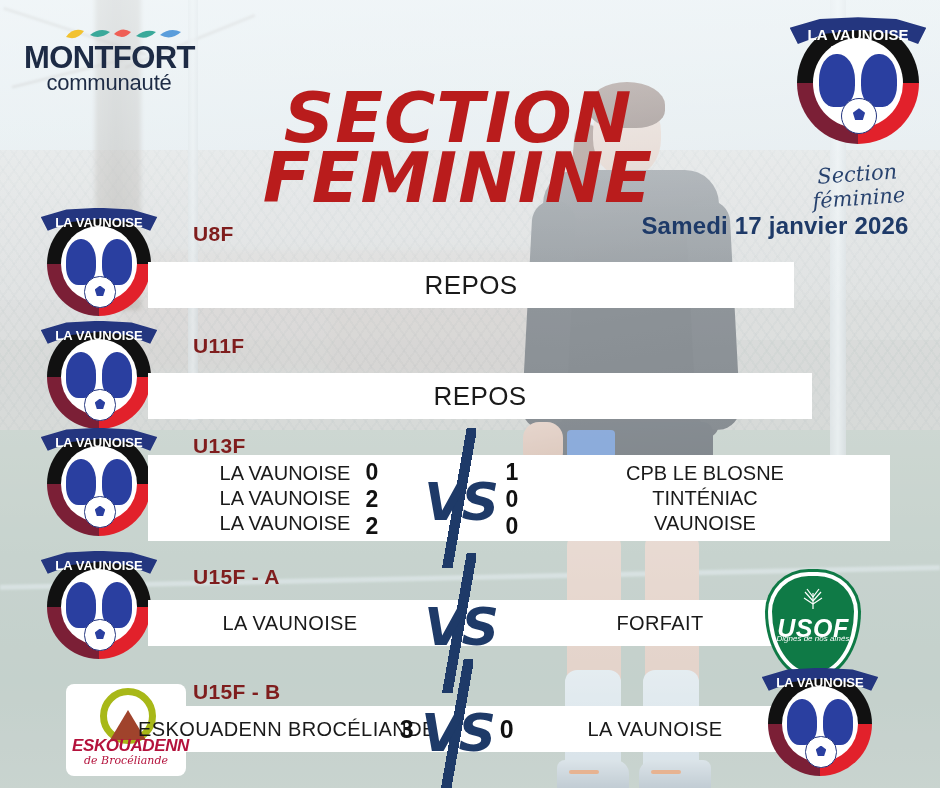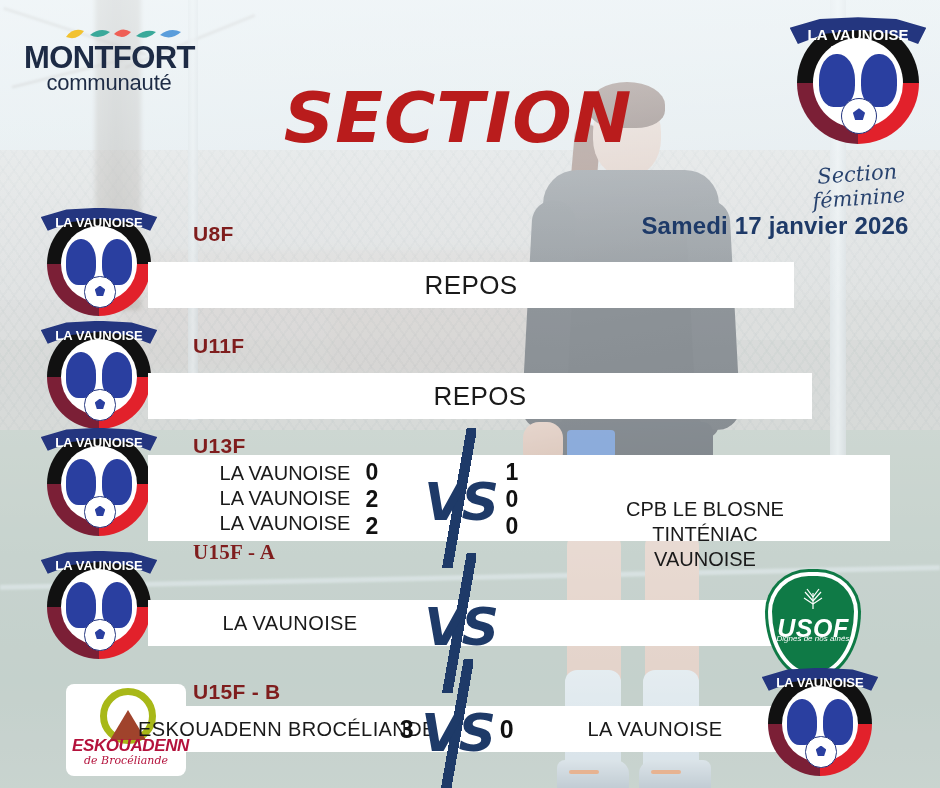--- a/index.html
+++ b/index.html
@@ -232,20 +232,21 @@
       <path d="M50 8 Q58 0 67 6 Q59 15 50 8 Z" fill="#ef5f55"></path>
       <path d="M72 10 Q82 2 92 6 Q82 15 72 10 Z" fill="#3aa99a"></path>
       <path d="M96 9 Q106 1 117 6 Q107 15 96 9 Z" fill="#5a9ddb"></path>
     </svg>
     <div class="mc-title">MONTFORT</div>
     <div class="mc-sub">communauté</div>
   </div>
 
   <div class="t2">
     <span>SECTION</span>
+    <span>FEMININE</span>
   </div>
   <div class="date">Samedi 17 janvier 2026</div>
 
   <div class="crest" style="position:absolute;left:797px;top:22px;width:122px;height:122px;">
     <div class="ring"></div>
     <div class="inner" style="inset:13%;"></div>
     <div class="heads">
       <div class="head" style="left:0;"></div>
       <div class="head" style="right:0;"></div>
     </div>
@@ -320,47 +321,48 @@
   <div style="position:absolute;left:352px;top:459px;width:40px;text-align:center;font-size:23px;font-weight:700;line-height:27px;color:#111;">
     <div>0</div>
     <div>2</div>
     <div>2</div>
   </div>
   <div style="position:absolute;left:492px;top:459px;width:40px;text-align:center;font-size:23px;font-weight:700;line-height:27px;color:#111;">
     <div>1</div>
     <div>0</div>
     <div>0</div>
   </div>
-  <div style="position:absolute;left:560px;top:461px;width:290px;text-align:center;font-size:20px;line-height:25px;color:#1a1a1a;margin-top:36px;">
+  <div style="position:absolute;left:560px;top:461px;width:290px;text-align:center;font-size:20px;line-height:25px;color:#1a1a1a;">
     <div>CPB LE BLOSNE</div>
     <div>TINTÉNIAC</div>
     <div>VAUNOISE</div>
   </div>
   <div class="vs" style="left:400px;top:428px;height:140px;">
     <div class="bolt2"></div>
     <div class="txt">VS</div>
   </div>
 
-  <div class="cat" style="left:193px;top:540px;font-family:Liberation Serif, serif;">U15F - A</div>
+  <div class="cat" style="left:193px;top:565px;">U15F - A</div>
   <div class="crest" style="position:absolute;left:47px;top:555px;width:104px;height:104px;">
     <div class="ring"></div>
     <div class="inner" style="inset:13%;"></div>
     <div class="heads">
       <div class="head" style="left:0;"></div>
       <div class="head" style="right:0;"></div>
     </div>
     <div class="ball">
       <i style="left:32%;top:28%;width:36%;height:36%;clip-path:polygon(50% 0,100% 38%,80% 100%,20% 100%,0 38%);"></i>
     </div>
     <div class="banner"></div>
     <div class="bantxt" style="font-size:13px;">LA VAUNOISE</div>
     <div class="bantxt" style="top:20%;font-size:8px;">FOOTBALL</div>
   </div>
   <div class="bar" style="left:148px;top:600px;width:662px;height:46px;"></div>
   <div class="bar-txt team" style="left:160px;top:600px;width:260px;height:46px;">LA VAUNOISE</div>
+  <div class="bar-txt team" style="left:530px;top:600px;width:260px;height:46px;">FORFAIT</div>
   <div class="vs" style="left:400px;top:553px;height:140px;">
     <div class="bolt2"></div>
     <div class="txt">VS</div>
   </div>
   <div class="usof" style="left:768px;top:572px;">
     <div class="sh"></div>
     <svg class="sprig" viewBox="0 0 30 22">
       <g stroke="#ffffff" stroke-width="1.2" fill="none">
         <path d="M15 22 L15 6"></path>
           <path d="M15 14 L7 5"></path>

